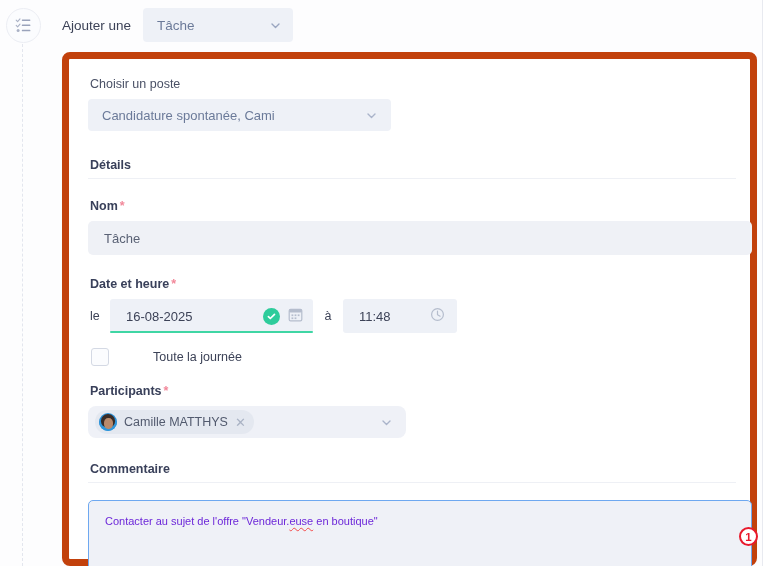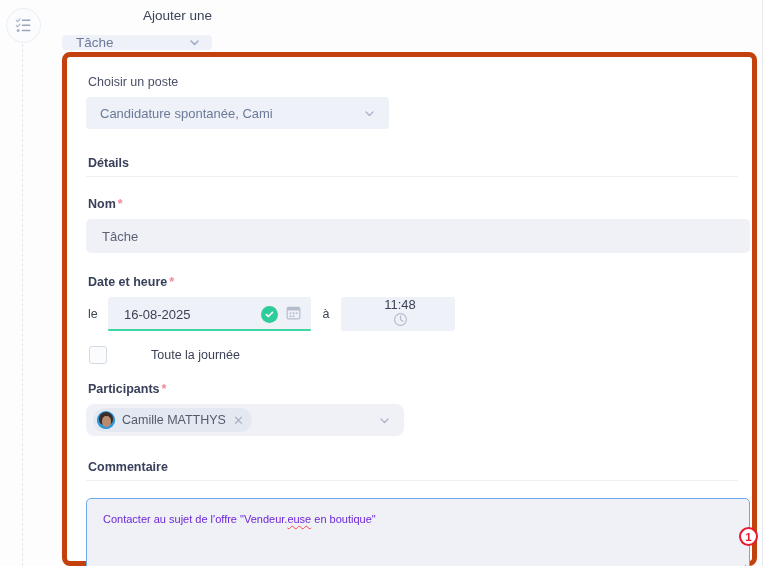--- a/index.html
+++ b/index.html
@@ -24,38 +24,38 @@
   .timeline-badge{
     position:absolute;left:6px;top:8px;width:33px;height:33px;border-radius:50%;
     background:#fbfcfe;border:1px solid #eceef4;
     display:flex;align-items:center;justify-content:center;
   }
   .timeline-badge svg{display:block;}
 
   
   .header{
     position:absolute;left:62px;top:8px;height:34px;
-    display:flex;align-items:flex-end;gap:12px;flex-direction:column;
+    display:flex;align-items:center;gap:12px;
   }
   .header-label{
     font-size:13.5px;color:#3c4257;white-space:nowrap;
   }
   .type-select{
     width:150px;height:34px;border-radius:4px;background:#eef1f7;
     display:flex;align-items:center;justify-content:space-between;
     padding:0 12px 0 14px;box-sizing:border-box;cursor:pointer;
   }
   .type-select .val{font-size:13.5px;color:#6b7a99;}
   .chev{width:11px;height:11px;flex:none;}
   .chev svg{display:block;}
 
   
   .card{
     position:absolute;left:62px;top:52px;width:695px;height:514px;
-    background:#ffffff;border:5px solid #c2410c;border-radius:8px;
+    background:#ffffff;border:7px solid #c2410c;border-radius:8px;
     box-sizing:border-box;
     box-shadow:0 1px 2px rgba(60,70,100,.035);
   }
   .card-inner{position:absolute;left:19px;top:18px;right:14px;}
 
   .field-label{
     font-size:12.5px;color:#4a5166;margin:0 0 8px 2px;
   }
   .field-label.bold{font-weight:bold;color:#39405a;}
   .req{color:#f2889a;font-size:12.5px;margin-left:2px;}
@@ -86,21 +86,21 @@
   }
   .date-field .val{font-size:13px;color:#3c4257;}
   .date-underline{position:absolute;left:0;right:0;bottom:0;height:2px;background:#3fd6a4;border-radius:2px;}
   .date-icons{display:flex;align-items:center;gap:8px;}
   .ok-badge{width:17px;height:17px;border-radius:50%;background:#2ecc9b;display:flex;align-items:center;justify-content:center;}
   .ok-badge svg{display:block;}
   .mid-a{font-size:12.5px;color:#3c4257;width:30px;text-align:center;}
   .time-field{
     width:114px;height:34px;background:#eef1f7;border-radius:3px;
     display:flex;align-items:center;justify-content:space-between;
-    padding:0 12px 0 16px;box-sizing:border-box;flex-direction:column;
+    padding:0 12px 0 16px;box-sizing:border-box;
   }
   .time-field .val{font-size:13px;color:#3c4257;}
 
   
   .chk-row{display:flex;align-items:center;gap:12px;}
   .chk{
     width:18px;height:18px;border:1px solid #d4d9e4;border-radius:3px;background:#fbfcfe;
     box-sizing:border-box;cursor:pointer;
   }
   .chk-label{font-size:12.5px;color:#3c4257;}

